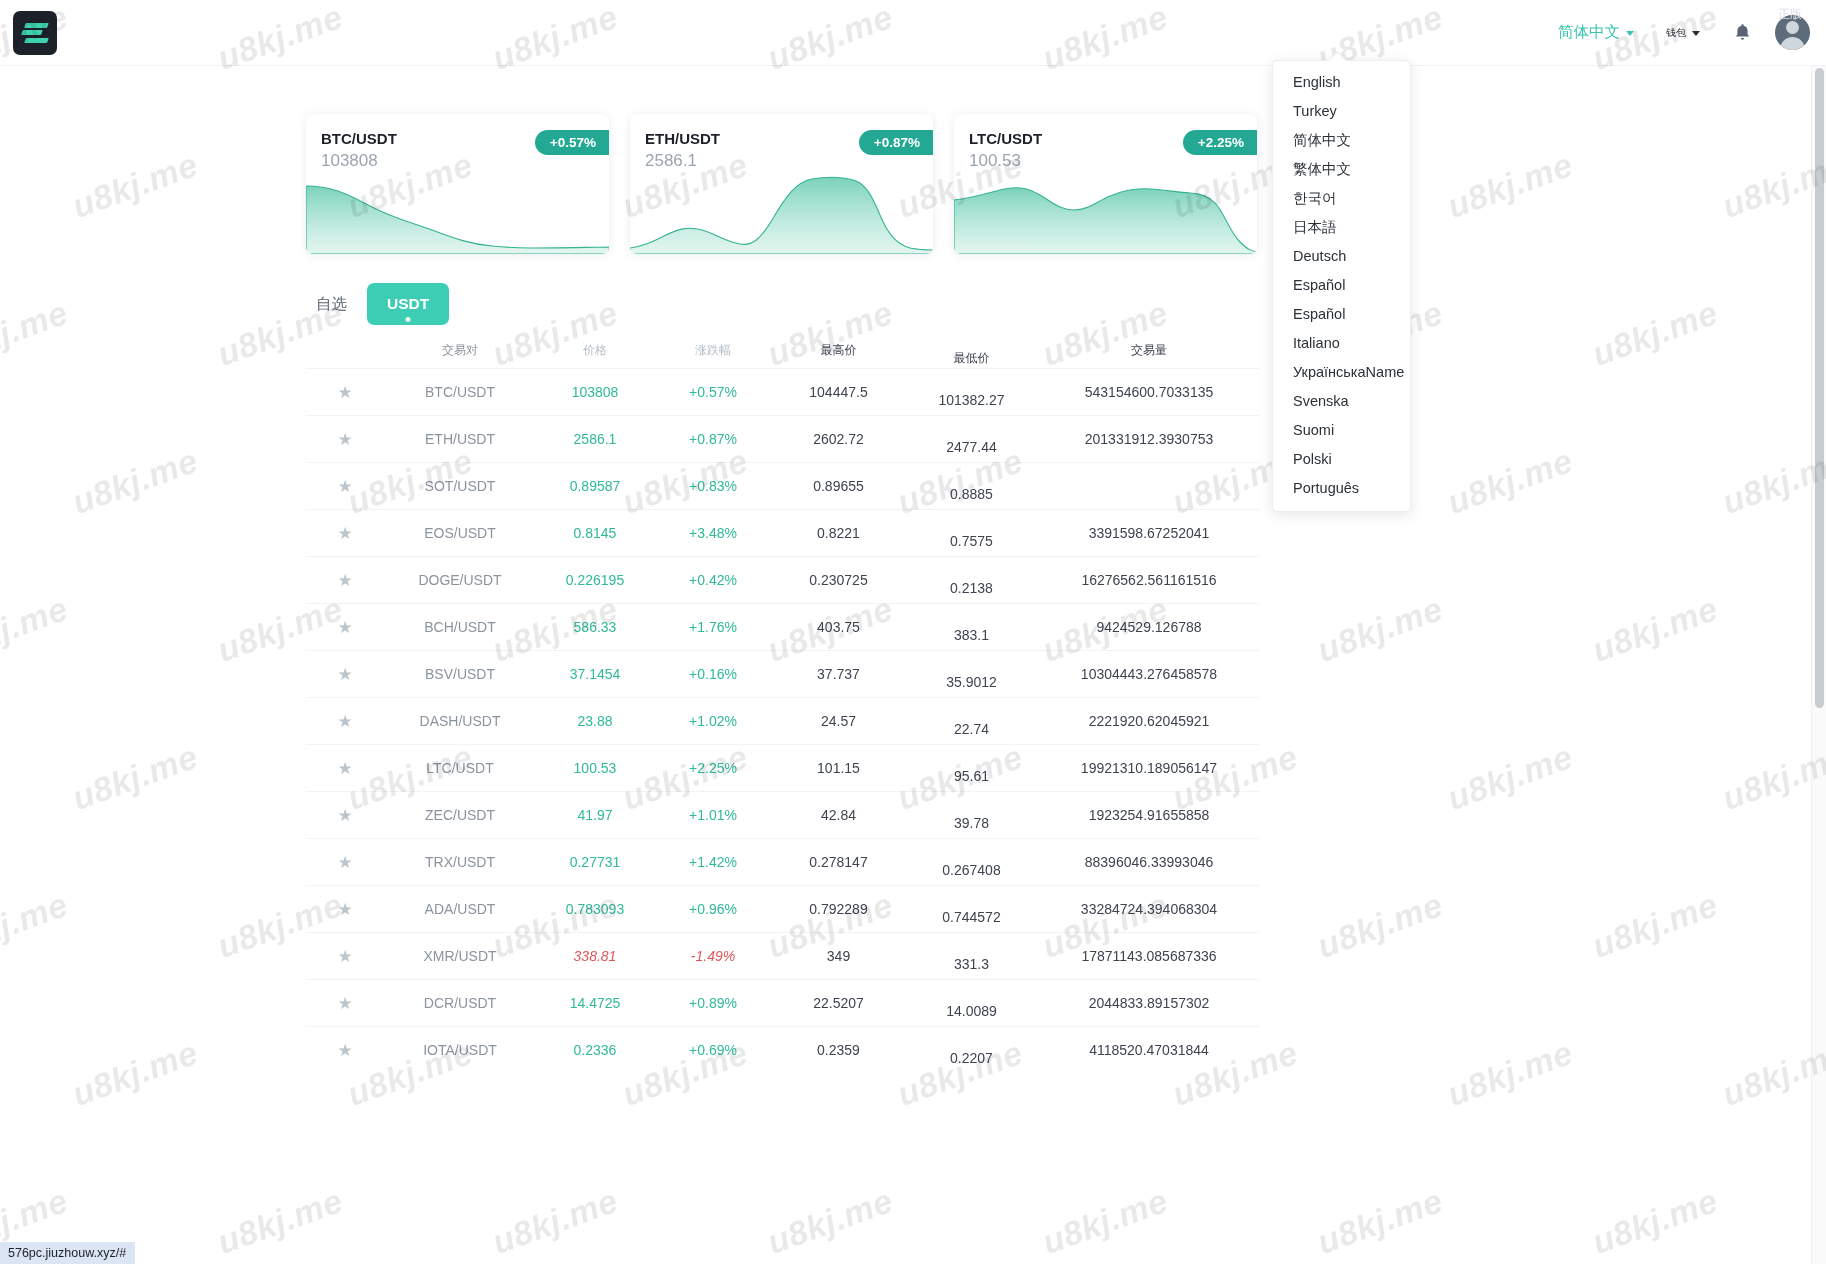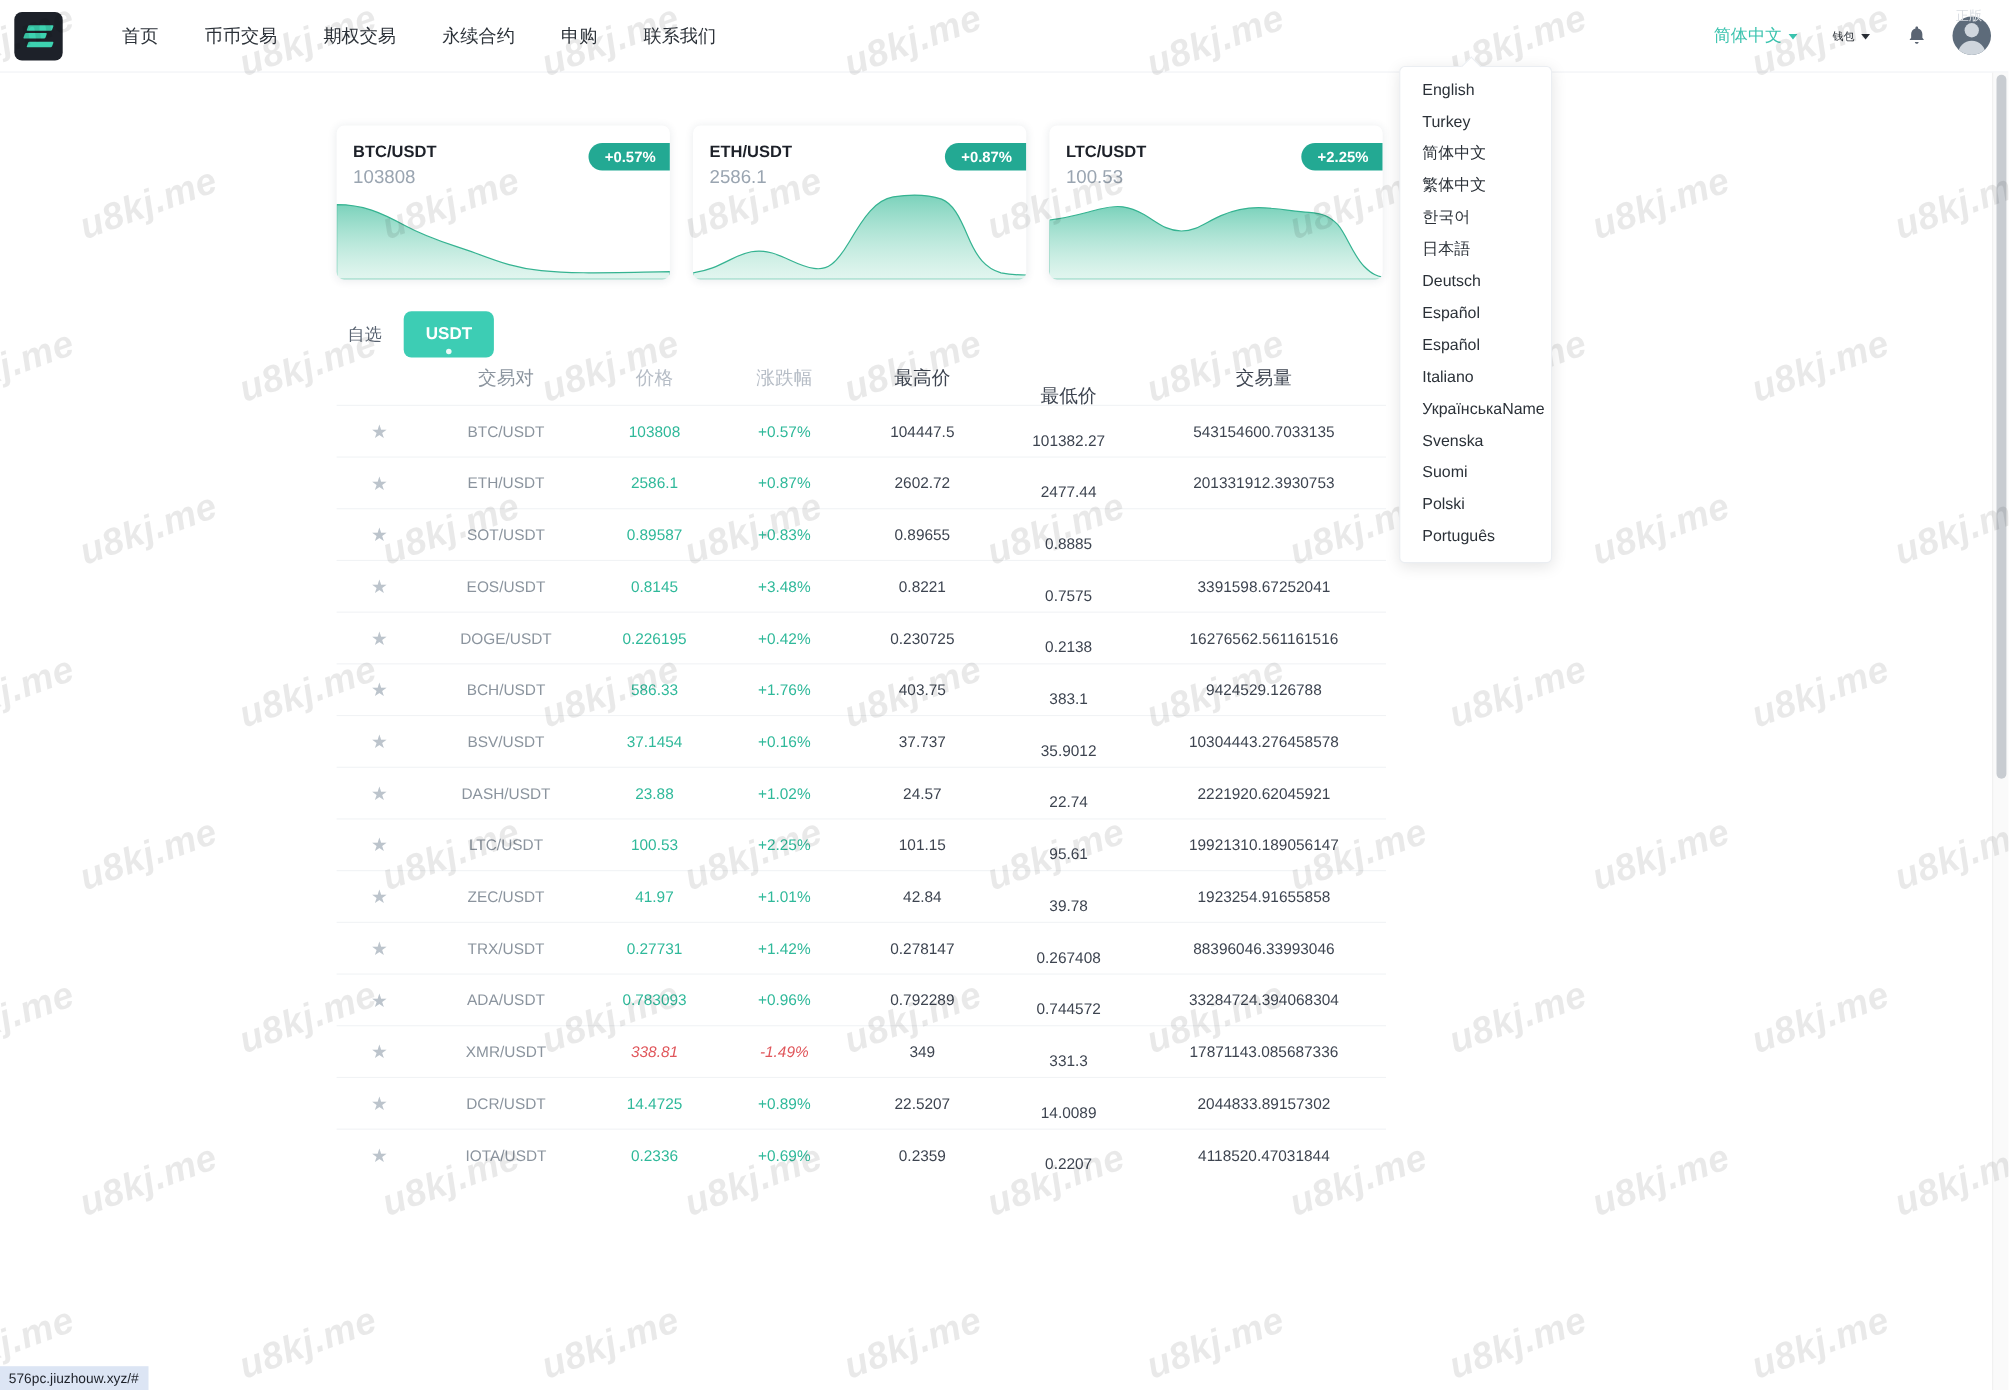--- a/index.html
+++ b/index.html
@@ -194,23 +194,23 @@
   }
 
   
   #market {
     position: absolute;
     left: 306px; top: 332px;
     width: 954px;
     z-index: 10;
   }
   .mkt-head {
-    display: flex; align-items: flex-start;
+    display: flex; align-items: center;
     height: 36px;
-    font-size: 17px; color: #b6bdc6;
+    font-size: 12px; color: #b6bdc6;
   }
   .mkt-row {
     display: flex; align-items: center;
     height: 47px;
     border-top: 1px solid #f1f3f5;
     font-size: 14px;
     cursor: pointer;
   }
   .c-star  { width: 78px; display:flex; align-items:center; justify-content:center; }
   .c-pair  { width: 152px; text-align: center; color: #8b949e; }
@@ -251,28 +251,20 @@
 <body>
 
 <div id="topnav">
   <div class="logo-box">
     <div class="logo-glyph">
         <i></i>
         <i></i>
         <i></i>
       </div>
   </div>
-  <div class="nav-links" id="nav-links">
-      <div class="nav-link">首页</div>
-      <div class="nav-link">币币交易</div>
-      <div class="nav-link">期权交易</div>
-      <div class="nav-link">永续合约</div>
-      <div class="nav-link">申购</div>
-      <div class="nav-link">联系我们</div>
-    </div>
   <div class="nav-right">
     <div class="lang-btn">
       <span>简体中文</span>
       <span class="caret"></span>
     </div>
     <div class="wallet-btn">
       <span>钱包</span>
       <span class="caret"></span>
     </div>
     <div class="bell-btn">

